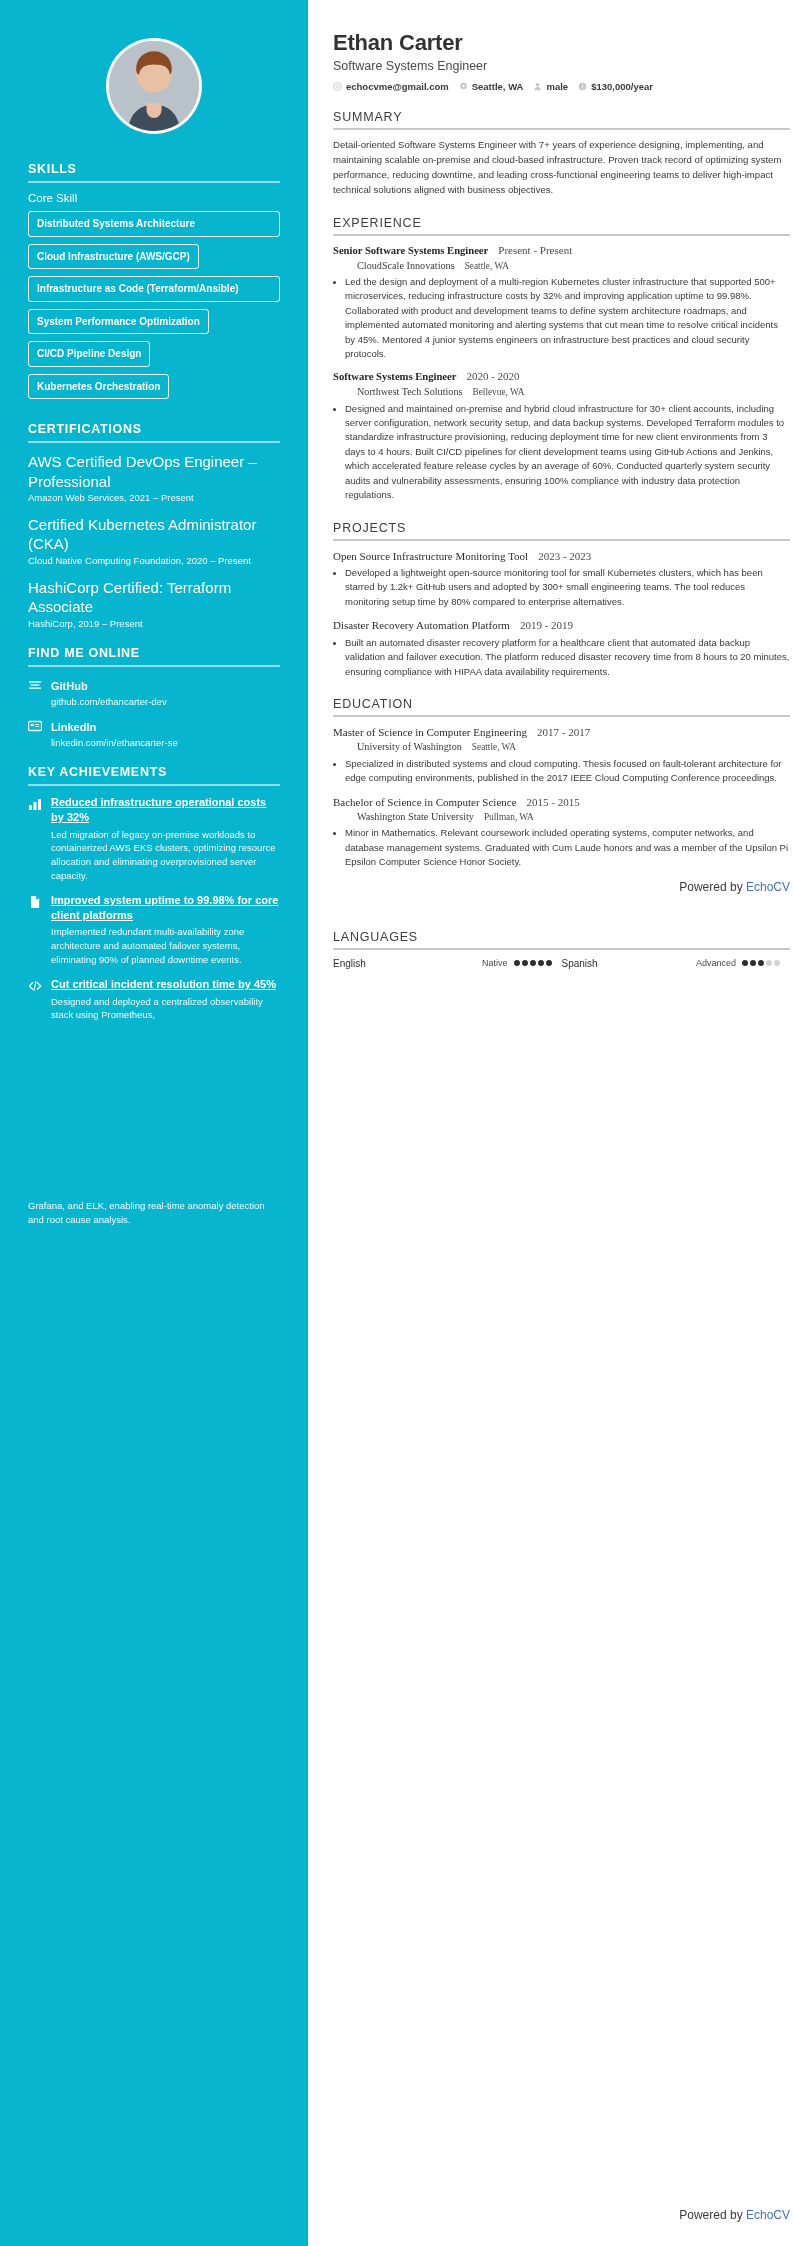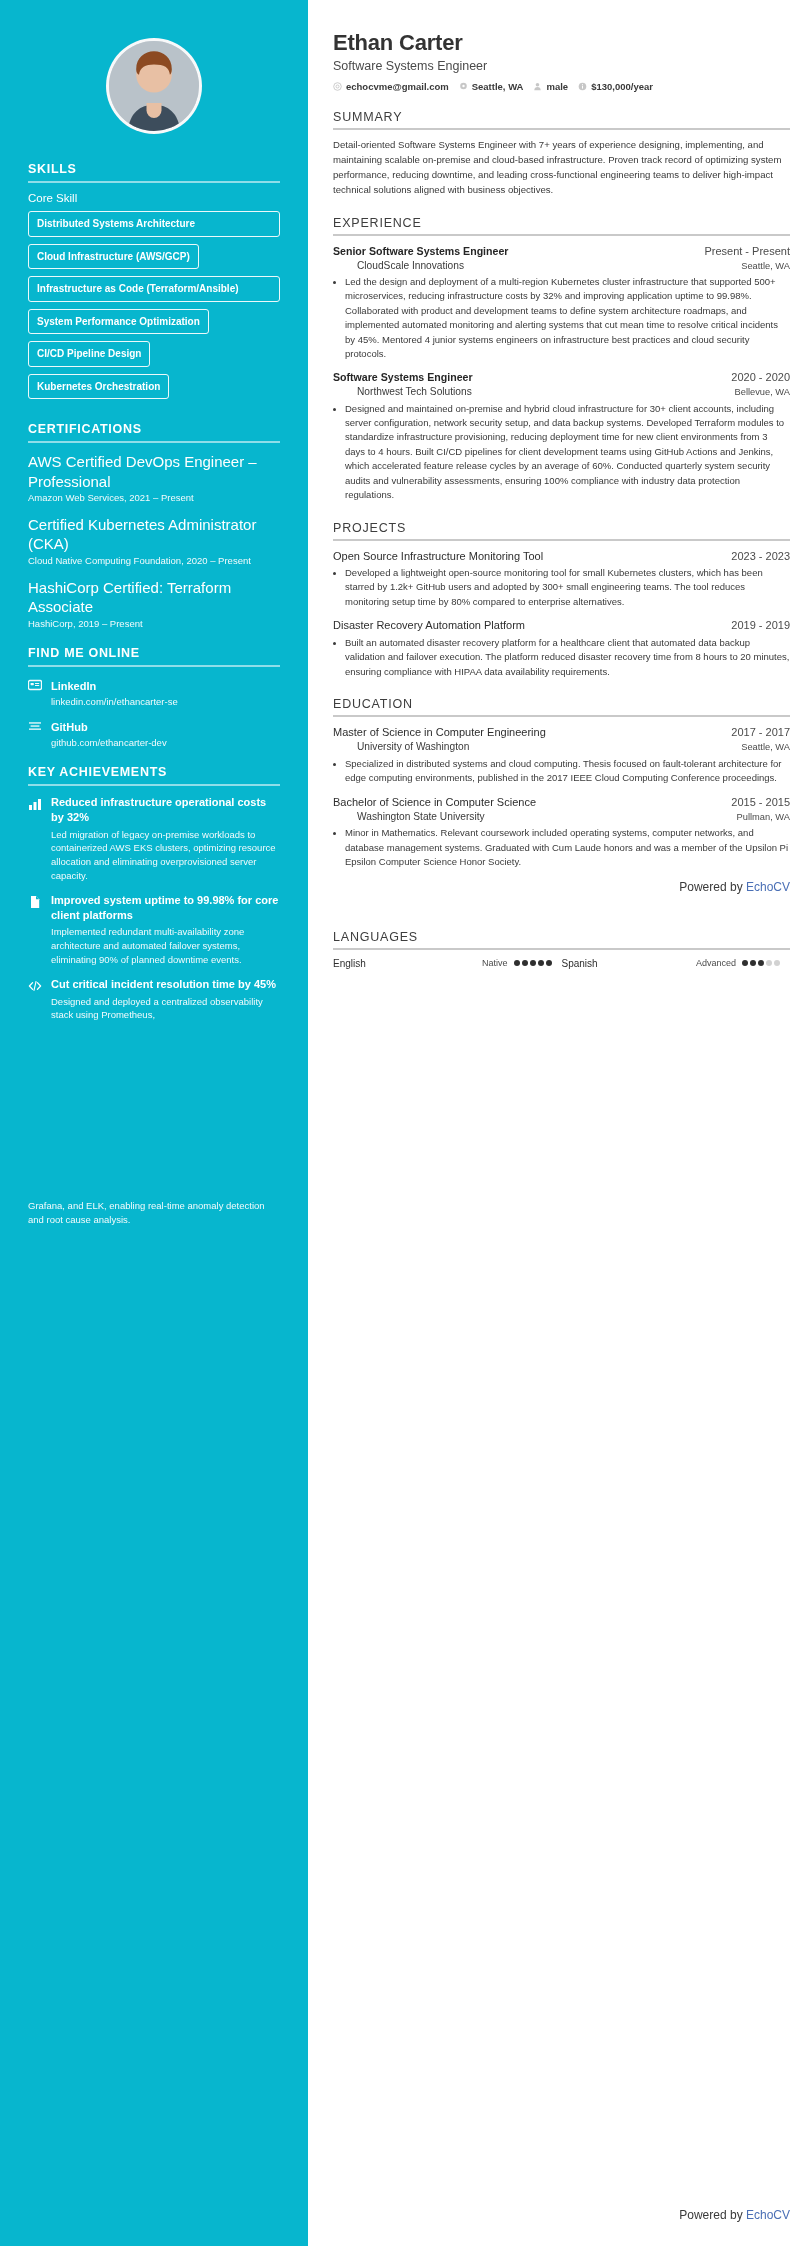--- a/index.html
+++ b/index.html
@@ -126,20 +126,21 @@
     width: 14px; height: 14px;
     flex: 0 0 14px;
     margin-top: 2px;
   }
   .ach-ico svg { display:block; width: 14px; height: 14px; }
   .ach-title {
     font-size: 11px;
     font-weight: 700;
     line-height: 1.35;
     color: #ffffff;
+    text-decoration: underline;
   }
   .ach-desc {
     font-size: 9.5px;
     font-weight: 400;
     line-height: 1.45;
     color: rgba(255,255,255,0.95);
     margin-top: 3px;
   }
 
   
@@ -200,23 +201,24 @@
   .summary-text {
     font-size: 9.6px;
     line-height: 1.55;
     color: #3a3a3a;
     text-align: left;
   }
 
   .entry { margin-bottom: 9px; }
   .entry-line {
     display: flex;
-    justify-content: space-between;
+    justify-content: flex-start;
     align-items: baseline;
-    gap: 20px;
+    gap: 10px;
+    font-family: Liberation Serif, serif;
   }
   .entry-title {
     font-size: 10.6px;
     font-weight: 700;
     color: #262626;
     line-height: 1.4;
   }
   .entry-title.reg { font-weight: 400; font-size: 11px; color: #2e2e2e; }
   .entry-date {
     font-size: 11px;
@@ -324,43 +326,43 @@
       </div>
     </section>
 
     <section class="side-sec">
       <div class="side-head">FIND ME ONLINE</div>
       <div class="side-rule"></div>
 
       <div class="link-row">
         <span class="link-ico">
           <svg viewBox="0 0 14 14" aria-hidden="true">
+              <rect x="1" y="3.3" width="12" height="1.3" fill="#ffffff"></rect>
+              <rect x="2.6" y="6.4" width="8.8" height="1.3" fill="#ffffff"></rect>
+              <rect x="1" y="9.5" width="12" height="1.3" fill="#ffffff"></rect>
+            </svg>
+        </span>
+        <span>
+          <span class="link-name">GitHub</span>
+          <span class="link-url" style="display:block">github.com/ethancarter-dev</span>
+        </span>
+      </div>
+
+      <div class="link-row">
+        <span class="link-ico">
+          <svg viewBox="0 0 14 14" aria-hidden="true">
               <rect x="0.5" y="2.5" width="13" height="9" rx="1.4" fill="none" stroke="#ffffff" stroke-width="1.3"></rect>
               <rect x="2.6" y="5" width="3.2" height="2.2" rx="0.4" fill="#ffffff"></rect>
               <rect x="7" y="5" width="4.2" height="1" fill="#ffffff"></rect>
               <rect x="7" y="7" width="4.2" height="1" fill="#ffffff"></rect>
             </svg>
         </span>
         <span>
           <span class="link-name">LinkedIn</span>
           <span class="link-url" style="display:block">linkedin.com/in/ethancarter-se</span>
-        </span>
-      </div>
-
-      <div class="link-row">
-        <span class="link-ico">
-          <svg viewBox="0 0 14 14" aria-hidden="true">
-              <rect x="1" y="3.3" width="12" height="1.3" fill="#ffffff"></rect>
-              <rect x="2.6" y="6.4" width="8.8" height="1.3" fill="#ffffff"></rect>
-              <rect x="1" y="9.5" width="12" height="1.3" fill="#ffffff"></rect>
-            </svg>
-        </span>
-        <span>
-          <span class="link-name">GitHub</span>
-          <span class="link-url" style="display:block">github.com/ethancarter-dev</span>
         </span>
       </div>
     </section>
 
     <section class="side-sec">
       <div class="side-head">KEY ACHIEVEMENTS</div>
       <div class="side-rule"></div>
 
       <div class="ach-row">
         <span class="ach-ico">

